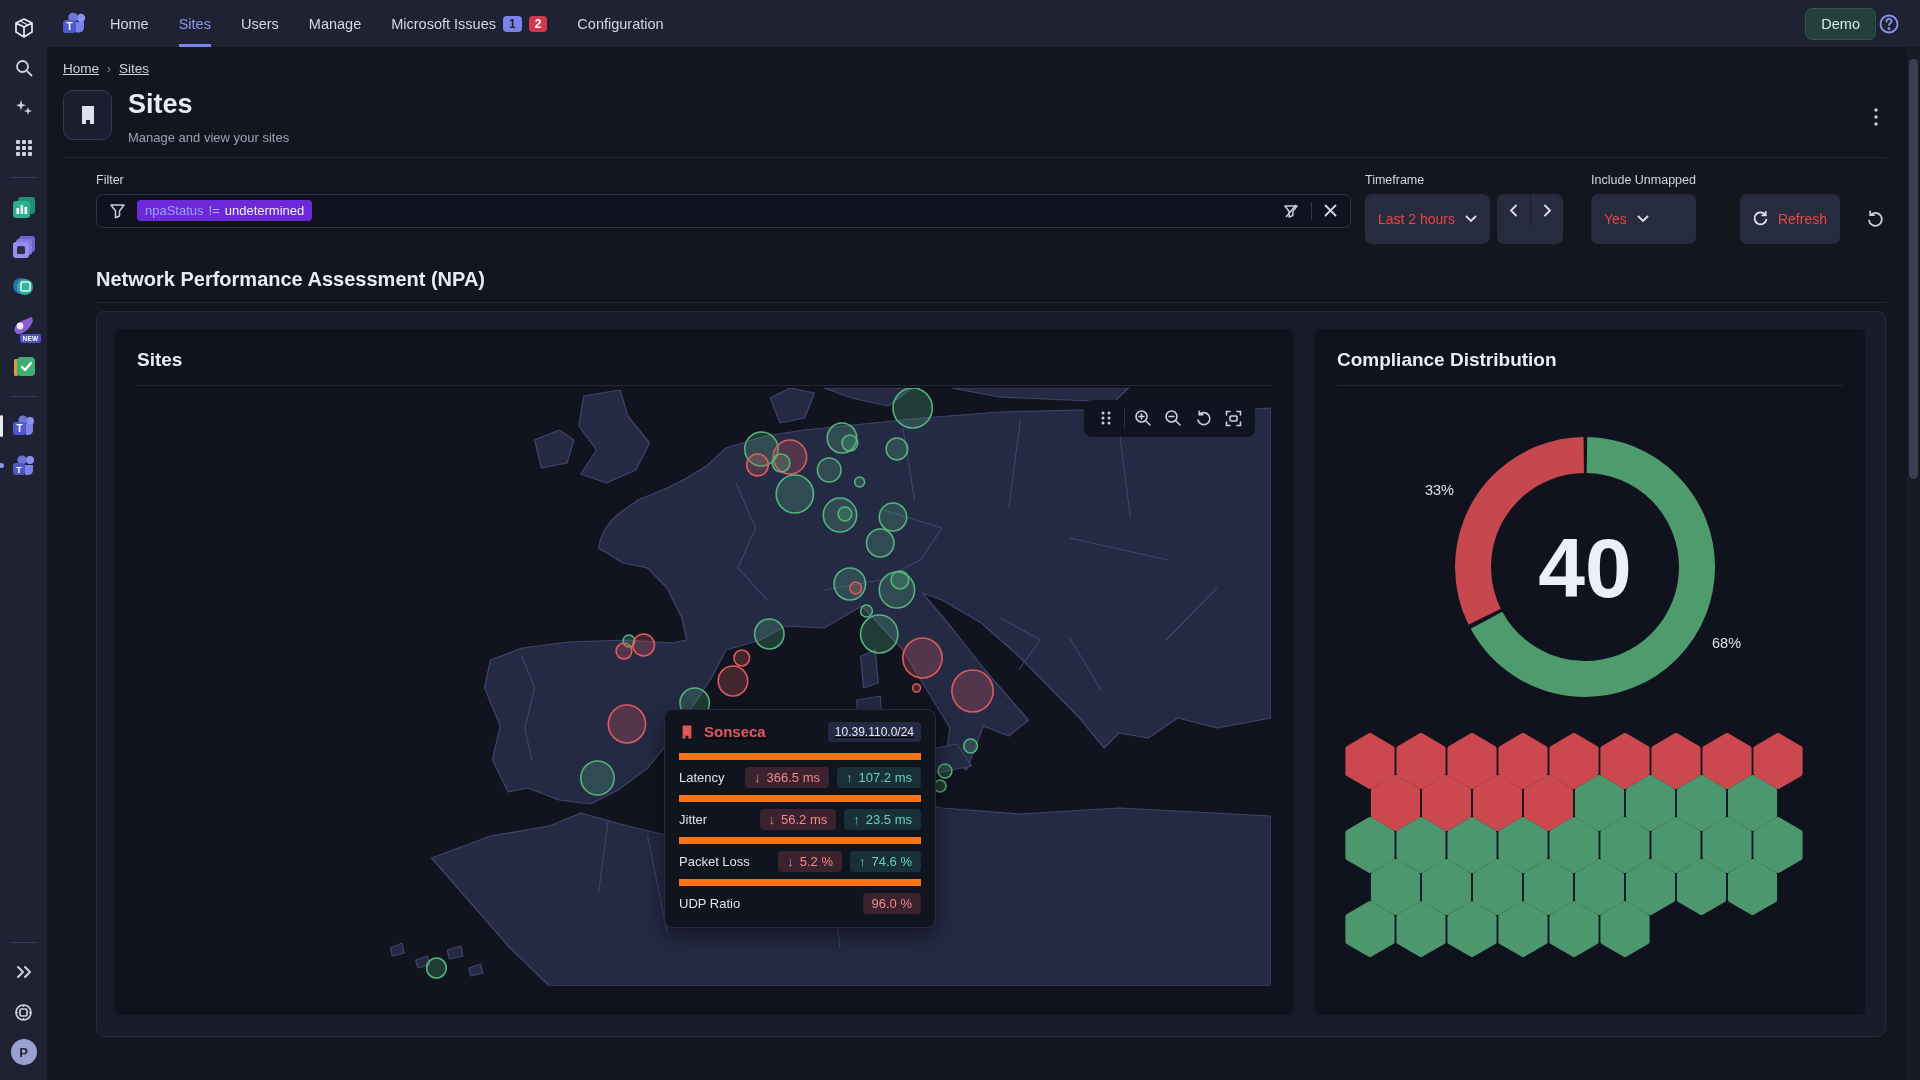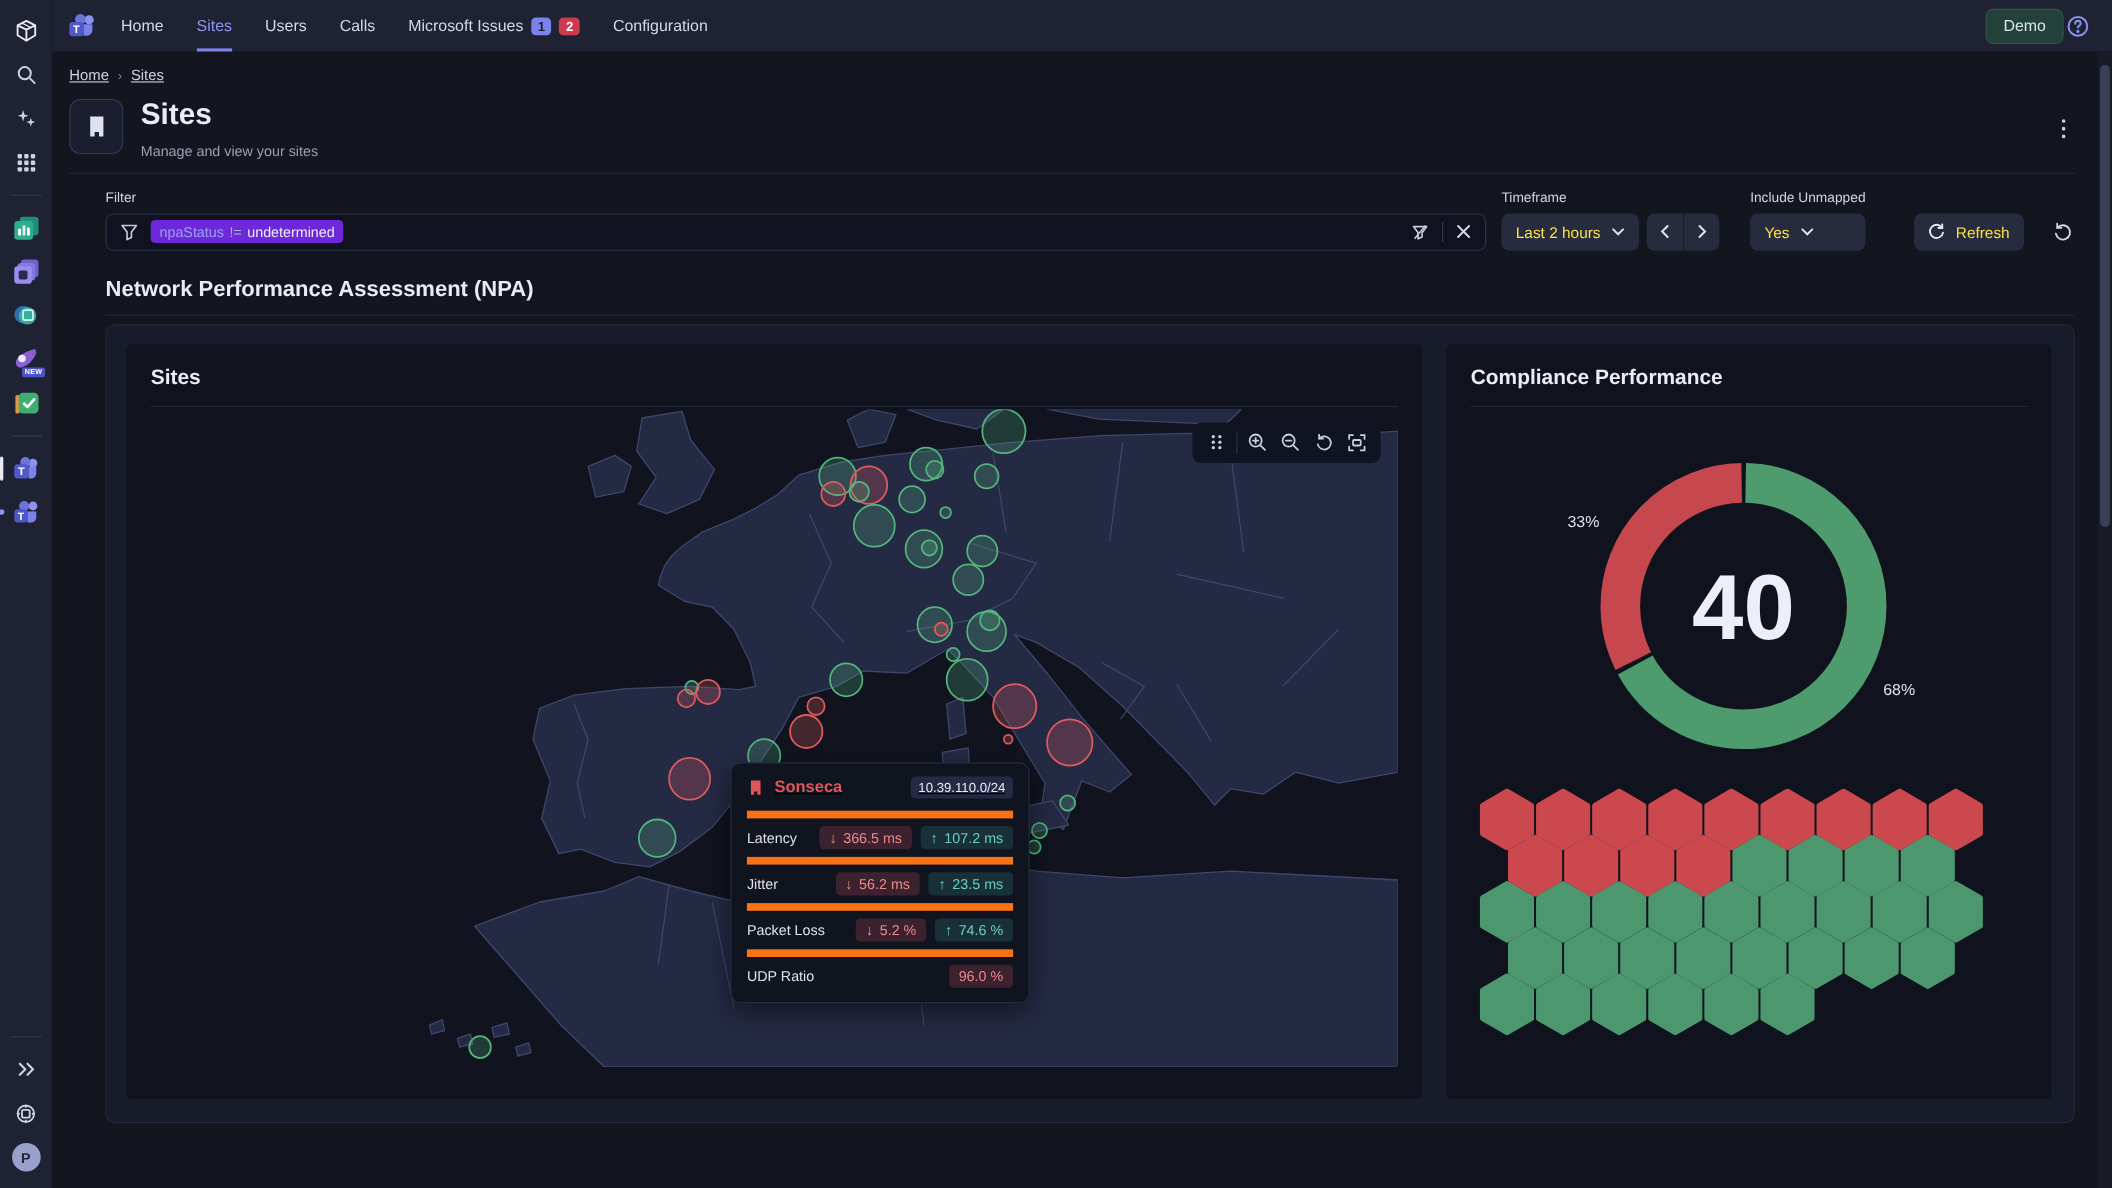--- a/index.html
+++ b/index.html
@@ -52,21 +52,21 @@
   .ctl-label { font-size:12.5px; color:#d0d4e4; min-height:15px; }
   .filter-group { flex:1; min-width:0; }
   .filter-input { height:34px; background:#10131f; border:1px solid #2e3448; border-radius:7px; display:flex; align-items:center; padding:0 10px; gap:9px; }
   .chip { background:#6d28d9; border-radius:4px; padding:3px 8px; font-size:13px; display:flex; gap:5px; }
   .chip-field { color:#9aa3f0; }
   .chip-op { color:#aeb3d0; }
   .chip-val { color:#eceef6; }
   .fi-spacer { flex:1; }
   .fi-div { width:1px; height:18px; background:#323850; }
   .icon-btn { display:flex; align-items:center; justify-content:center; cursor:pointer; color:#c6cbdc; background:none; border:none; padding:2px; }
-  .ctl { height:34px; background:#262b3d; border-radius:7px; color:#fde047; font-size:14px; display:flex; align-items:center; gap:10px; padding:0 13px; cursor:pointer; border:none; font-family:inherit; }
+  .ctl { height:50px; background:#262b3d; border-radius:7px; color:#ef4444; font-size:14px; display:flex; align-items:center; gap:10px; padding:0 13px; cursor:pointer; border:none; font-family:inherit; }
   .pn-group { display:flex; background:#262b3d; border-radius:7px; overflow:hidden; }
   .pn-btn { width:33px; height:34px; display:flex; align-items:center; justify-content:center; color:#dfe3ee; cursor:pointer; background:none; border:none; }
   .pn-btn + .pn-btn { border-left:1px solid #1c202e; }
   .refresh-wrap { display:flex; align-items:center; gap:24px; margin-left:30px; }
 
   
   .npa-title { font-size:20px; font-weight:700; color:#e9ebf5; margin-top:24px; }
   .npa-div { height:1px; background:#232735; margin-top:11px; }
 
   .panels-container { margin-top:8px; background:#181b29; border:1px solid #252a3c; border-radius:8px; padding:17px 20px 21px 18px; display:flex; gap:22px; height:726px; }
@@ -259,21 +259,21 @@
         <a class="nav-item">
             <span>Home</span>
           </a>
         <a class="nav-item active">
             <span>Sites</span>
           </a>
         <a class="nav-item">
             <span>Users</span>
           </a>
         <a class="nav-item">
-            <span>Calls</span>
+            <span>Manage</span>
           </a>
         <a class="nav-item">
           <span>Microsoft Issues</span>
           <span class="badge badge-purple">1</span>
           <span class="badge badge-red">2</span>
         </a>
         <a class="nav-item">
             <span>Configuration</span>
           </a>
       </nav>
@@ -582,21 +582,21 @@
                     <span class="tt-sp"></span>
                   <span class="mchip mchip-red">
                       <span>96.0 %</span>
                     </span>
                 </div>
               </div>
             </div>
           </section>
 
           <section class="panel panel-compliance">
-            <h3 class="panel-title">Compliance Performance</h3>
+            <h3 class="panel-title">Compliance Distribution</h3>
             <div class="panel-div"></div>
             <div class="donut-wrap">
               <svg width="506" height="330" viewBox="0 0 506 330">
                 <g transform="translate(248,165)">
                   <circle id="donut-green" cx="0" cy="0" r="112" fill="none" stroke-width="36" transform="rotate(-90)" stroke="#4e9b6e" stroke-dasharray="469.78949801465075 233.9272563894629" stroke-dashoffset="-2"></circle>
                   <circle id="donut-red" cx="0" cy="0" r="112" fill="none" stroke-width="36" transform="rotate(-90)" stroke="#c6484e" stroke-dasharray="225.92725638946288 477.7894980146508" stroke-dashoffset="-475.78949801465075"></circle>
                   <text id="donut-center" x="0" y="30" text-anchor="middle" font-size="84" font-weight="600" fill="#eceef8">40</text>
                   <text x="-131" y="-72" text-anchor="end" font-size="14.5" fill="#dfe3ee">33%</text>
                   <text x="127" y="81" text-anchor="start" font-size="14.5" fill="#dfe3ee">68%</text>
                 </g>

